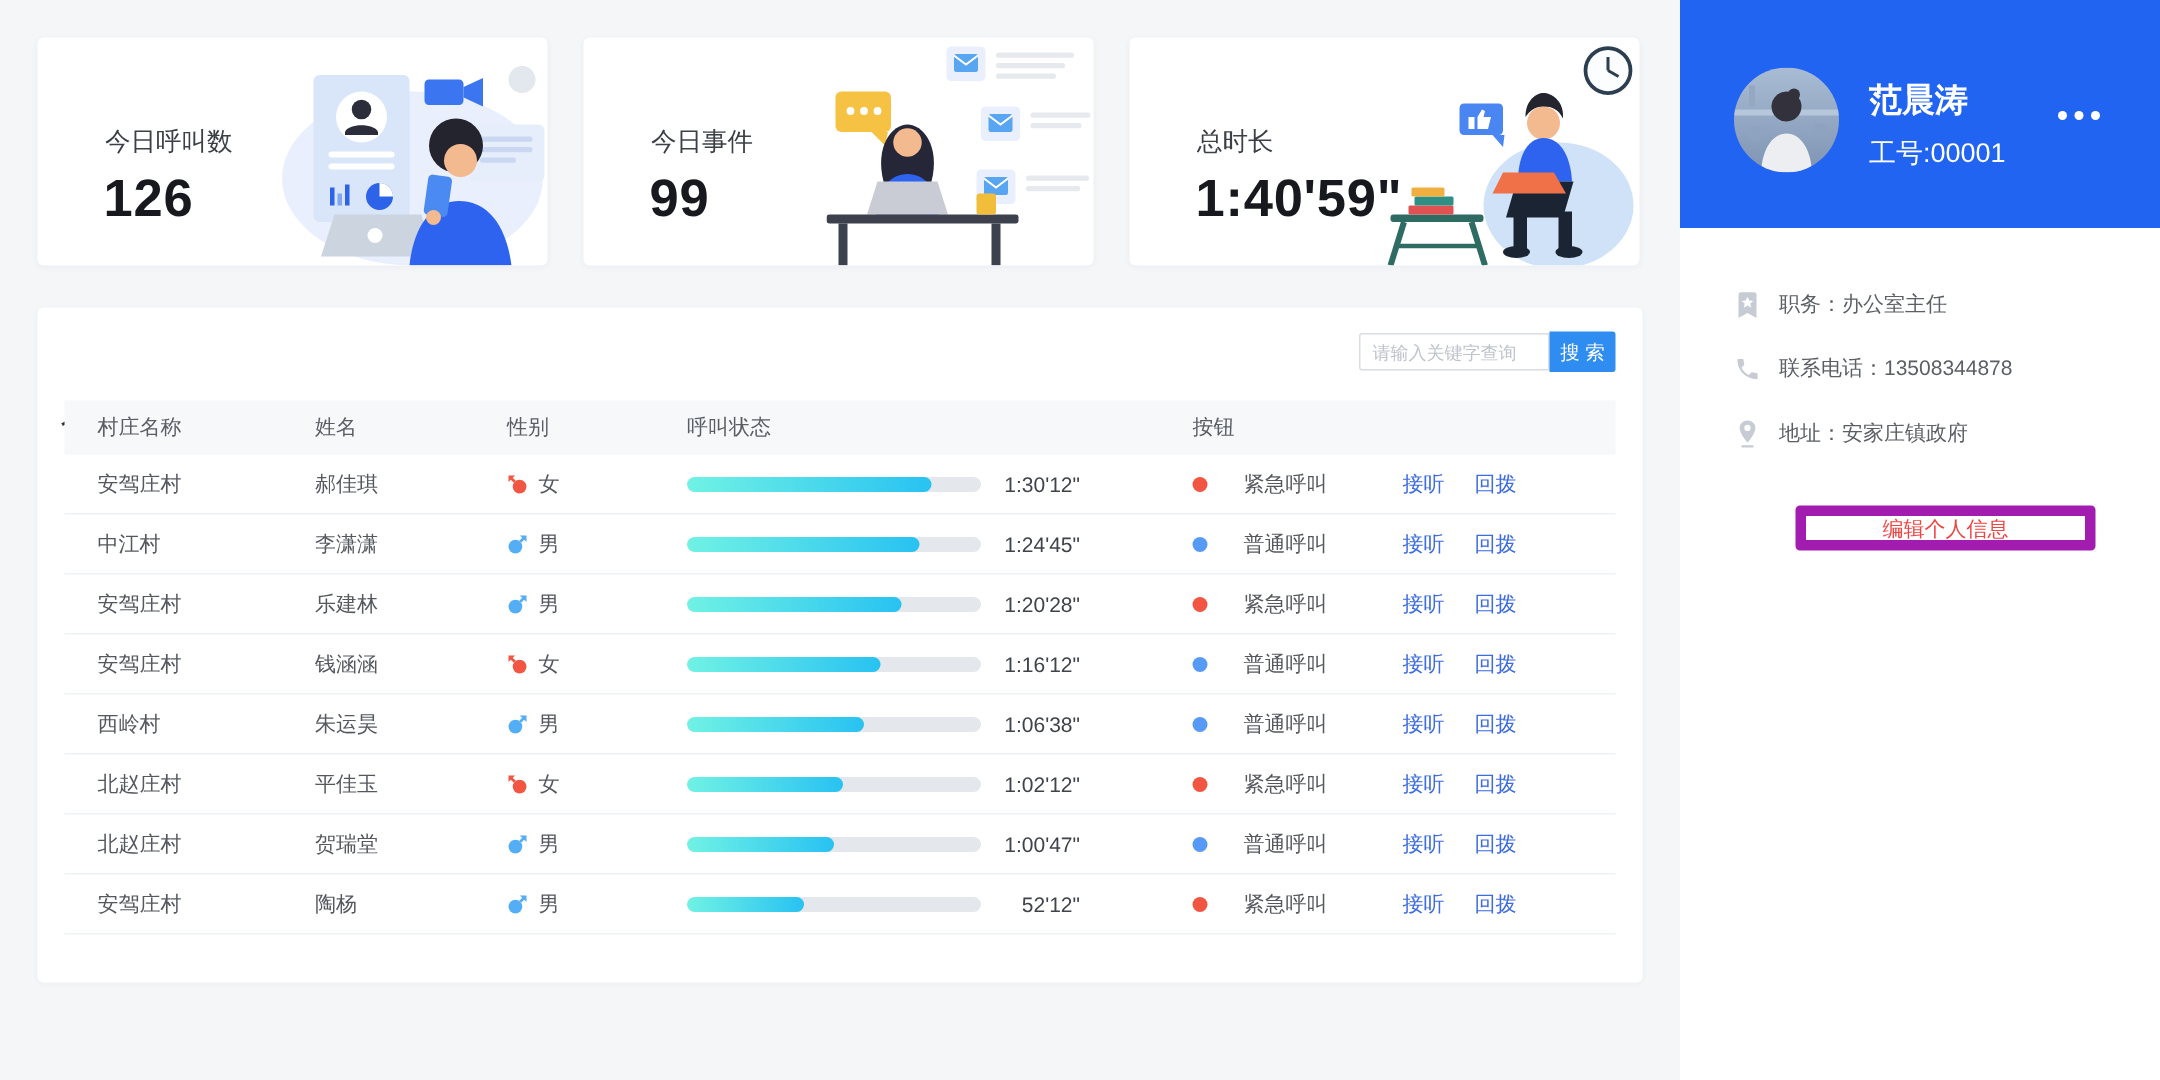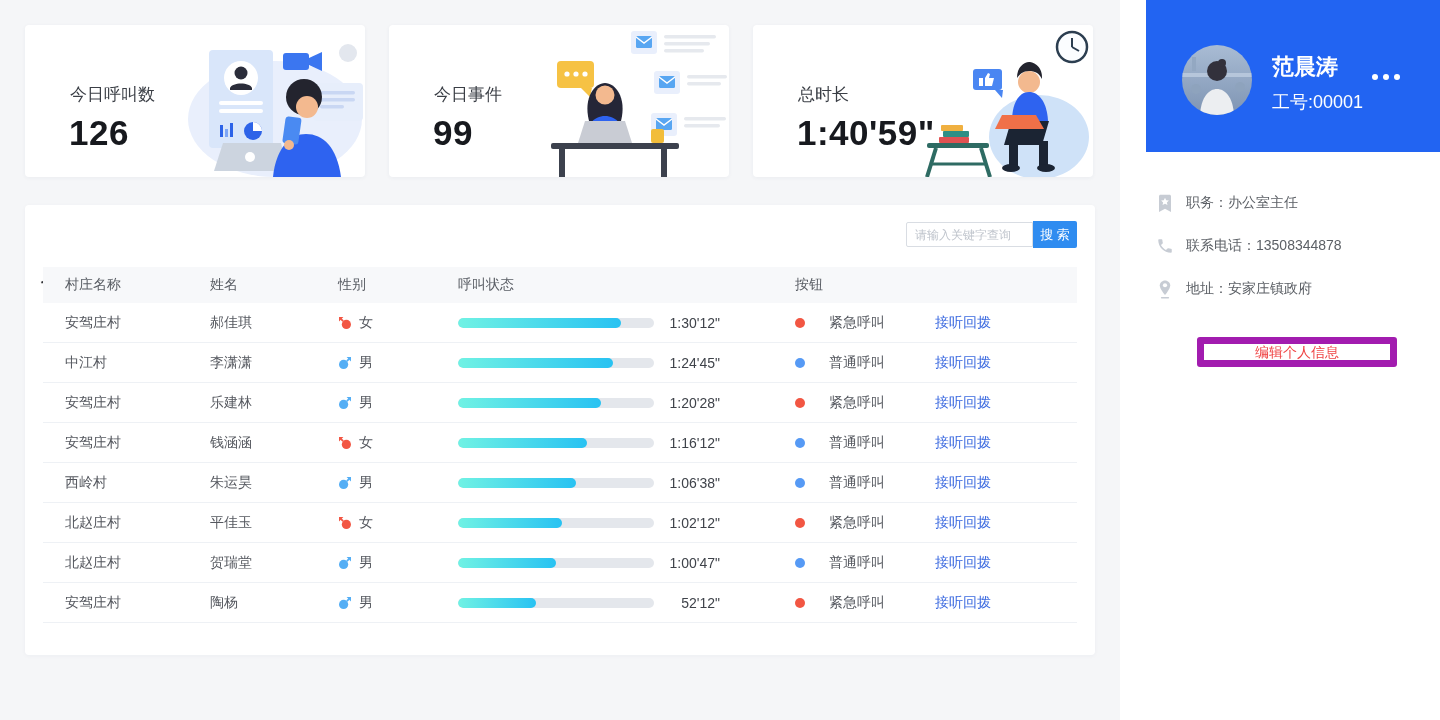--- a/index.html
+++ b/index.html
@@ -36,25 +36,25 @@
   .trow { height:40px; border-bottom:1px solid #eef1f5; font-size:14px; color:#55585f; }
   .cell-gender { display:flex; align-items:center; gap:7px; }
   .cell-duration { display:flex; align-items:center; }
   .bar-track { width:196px; height:10px; border-radius:5px; background:#e4e7ec; overflow:hidden; }
   .bar-fill { height:10px; border-radius:5px; background:linear-gradient(90deg,#70f2e4,#28c2f2); }
   .dur-text { width:58px; margin-left:8px; text-align:right; color:#3f434a; }
   .cell-status { display:flex; align-items:center; gap:24px; }
   .status-dot { width:10px; height:10px; border-radius:50%; }
   .status-dot.urgent { background:#f25643; }
   .status-dot.normal { background:#569af5; }
-  .cell-actions { display:flex; }
+  .cell-actions { display:flex; gap:20px; }
   .action-link { color:#3d6be0; cursor:pointer; text-decoration:none; }
   
   .sidebar { position:absolute; left:1120px; top:0; width:320px; height:720px; background:#fff; }
-  .profile-header { position:relative; height:152px; background:#2264f2;margin-left:26px; }
+  .profile-header { position:relative; height:152px; background:#2264f2; }
   .avatar { position:absolute; left:36px; top:45px; width:70px; height:70px; border-radius:50%; overflow:hidden; }
   .profile-name { position:absolute; left:126px; top:52px; font-size:22px; font-weight:bold; color:#fff; }
   .profile-id { position:absolute; left:126px; top:90px; font-size:18px; color:#fff; }
   .more-menu { position:absolute; right:40px; top:74px; display:flex; gap:5px; cursor:pointer; }
   .more-menu i { width:6px; height:6px; border-radius:50%; background:#fff; }
   .detail-list { position:absolute; left:0; top:181px; width:320px; }
   .detail-row { display:flex; align-items:center; height:43px; padding-left:36px; font-size:14px; color:#5c6066; }
   .detail-row .d-icon { width:20px; height:24px; margin-right:10px; display:flex; align-items:center; }
   .edit-btn { position:absolute; left:77px; top:337px; width:200px; height:30px; background:#fff;
               border:7px solid #a21caf; border-radius:3px; color:#ef4444; font-size:14px; cursor:pointer;

